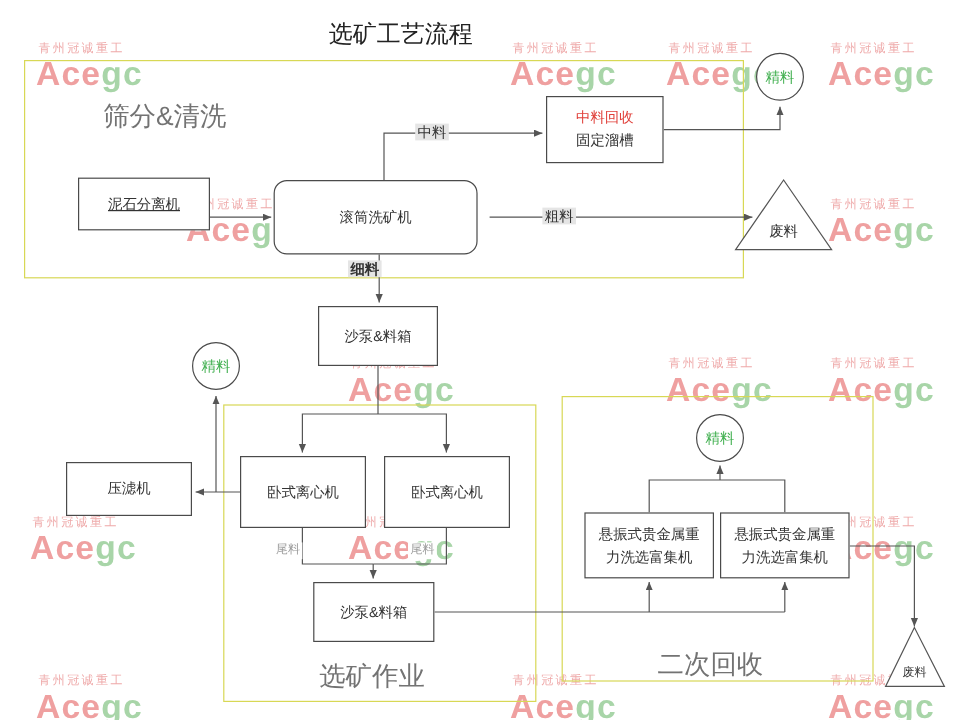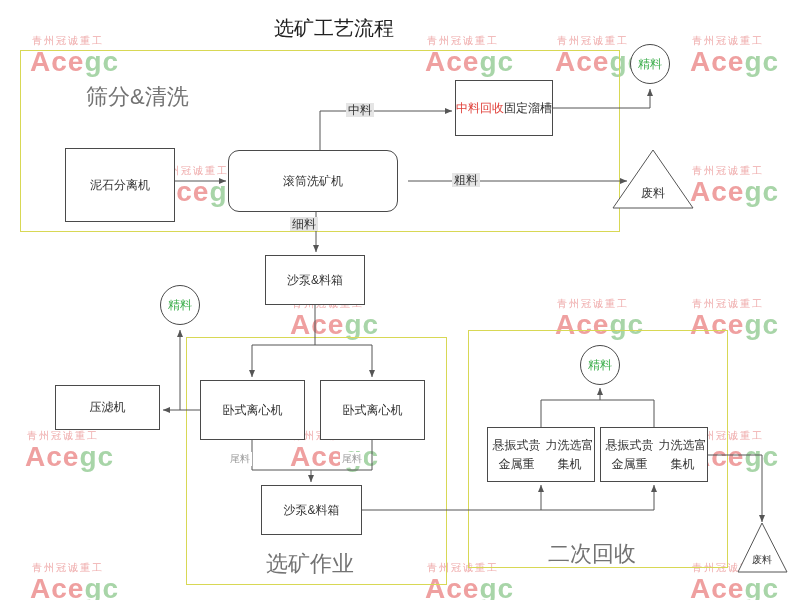--- a/index.html
+++ b/index.html
@@ -15,21 +15,21 @@
 
   
   .region { position:absolute; z-index:1; border:1px solid #d8d855; box-sizing:border-box; }
   .region-label { position:absolute; z-index:3; font-size:22px; font-weight:500; color:#737373; white-space:nowrap; }
 
   
   #edges { position:absolute; left:0; top:0; z-index:2; pointer-events:none; }
 
   
   .node { position:absolute; z-index:3; box-sizing:border-box; background:#fff; border:1px solid #4a4a4a;
-          display:flex; flex-direction:row; align-items:center; justify-content:center;
+          display:flex; flex-direction:column; align-items:center; justify-content:center;
           font-size:12px; color:#333; text-align:center; line-height:1.55; }
   .node .red-line { color:#e0403a; }
   .circle-node { position:absolute; z-index:3; box-sizing:border-box; width:40px; height:40px; border-radius:50%;
           background:#fff; border:1px solid #4a4a4a; display:flex; align-items:center; justify-content:center;
           font-size:12px; color:#3faf4e; }
   .tri-label { position:absolute; z-index:3; font-size:12px; color:#333; text-align:center; width:40px; }
   .tri-label.small { font-size:10px; }
 
   
   .edge-label { position:absolute; z-index:3; font-size:12px; color:#333; background:#e5e5e5; padding:0 2px; line-height:14px; white-space:nowrap; }
@@ -141,21 +141,21 @@
     <polygon points="653,150 613,208 693,208" fill="#ffffff" stroke="#555"></polygon>
     <polygon points="762,523 738,572 787,572" fill="#ffffff" stroke="#555"></polygon>
   </svg>
 
   <div id="page-title">选矿工艺流程</div>
 
   <div class="region-label" style="left:86px;top:82px;">筛分&amp;清洗</div>
   <div class="region-label" style="left:266px;top:549px;">选矿作业</div>
   <div class="region-label" style="left:548px;top:539px;">二次回收</div>
 
-  <div class="node" style="left:65px;top:148px;width:110px;height:74px;">
+  <div class="node" style="left:65px;top:148px;width:110px;height:44px;text-decoration:underline;">
     <span>泥石分离机</span>
   </div>
 
   <div class="node" style="left:228px;top:150px;width:170px;height:62px;border-radius:11px;">
     <span>滚筒洗矿机</span>
   </div>
 
   <div class="node" style="left:455px;top:80px;width:98px;height:56px;">
     <span class="red-line">中料回收</span>
     <span>固定溜槽</span>
@@ -199,17 +199,17 @@
   </div>
   <div class="circle-node" style="left:580px;top:345px;">
     <span>精料</span>
   </div>
 
   <div class="tri-label" style="left:633px;top:185px;">废料</div>
   <div class="tri-label small" style="left:742px;top:553px;">废料</div>
 
   <div class="edge-label" style="left:346px;top:103px;">中料</div>
   <div class="edge-label" style="left:452px;top:173px;">粗料</div>
-  <div class="edge-label" style="left:290px;top:217px;">细料</div>
+  <div class="edge-label" style="left:290px;top:217px;font-weight:bold;">细料</div>
   <div class="edge-label small" style="left:228px;top:452px;">尾料</div>
   <div class="edge-label small" style="left:340px;top:452px;">尾料</div>
 
 </div>
 
 </body></html>

